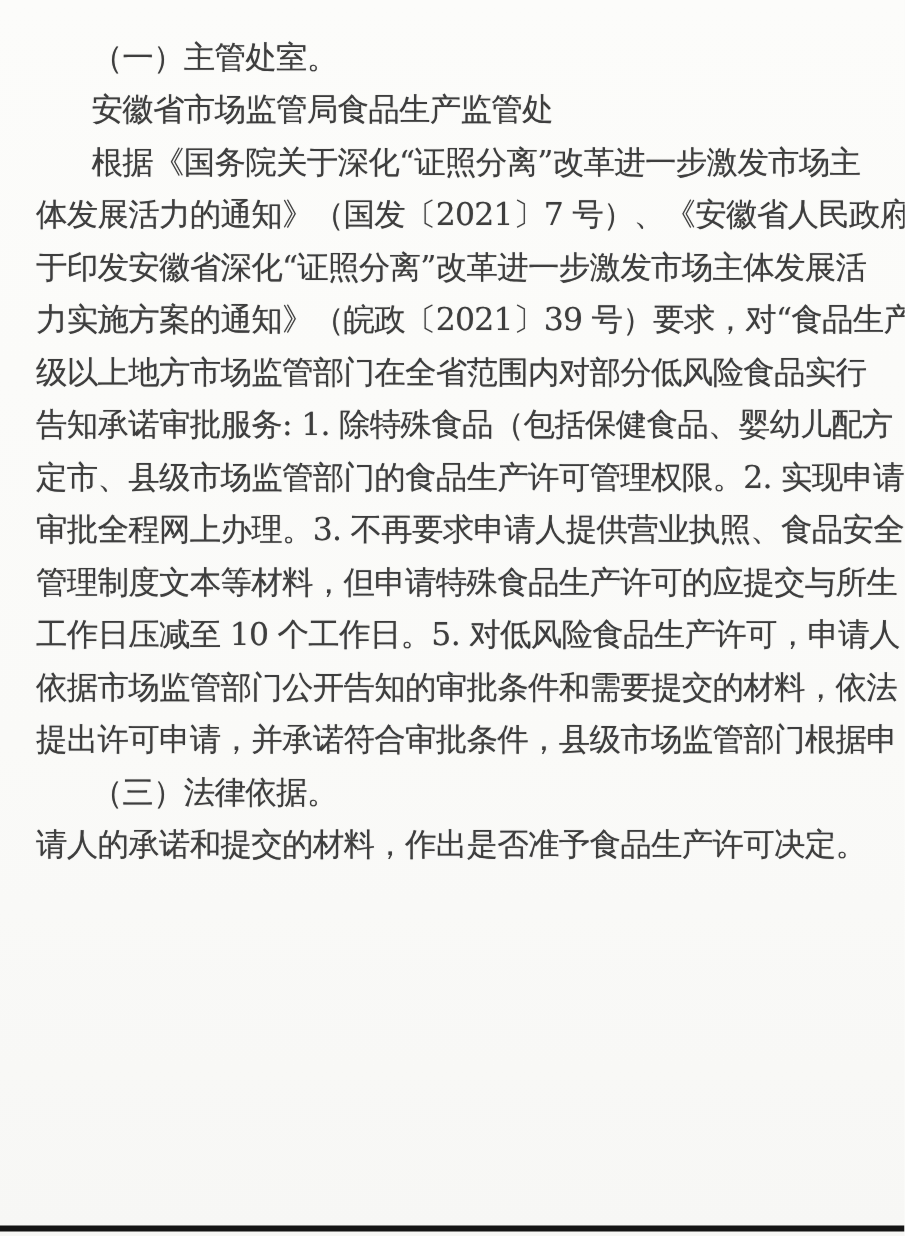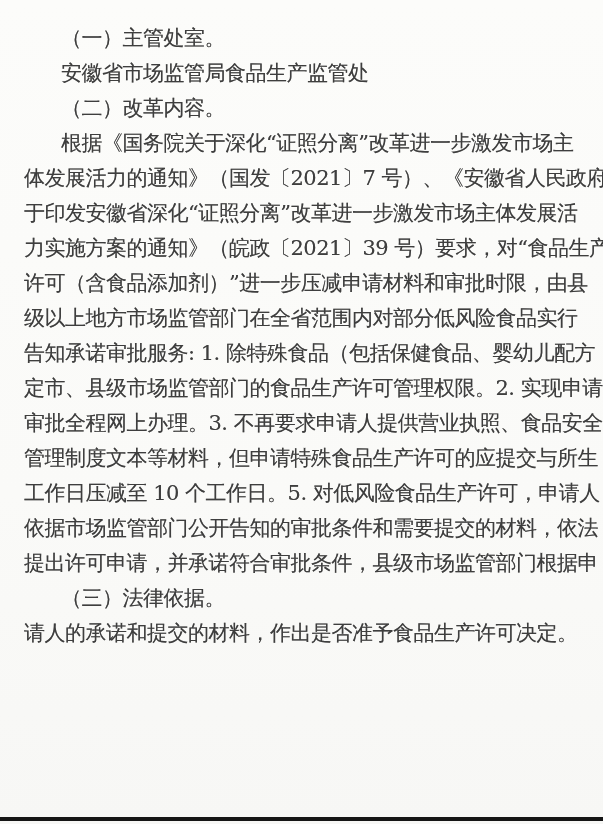--- a/index.html
+++ b/index.html
@@ -41,26 +41,24 @@
     height: 4px;
     background: #151515;
   }
 </style>
 </head>
 <body>
 
 <div class="page">
   <div class="line indent">（一）主管处室。</div>
   <div class="line indent">安徽省市场监管局食品生产监管处</div>
-  <div class="line indent">（二）改革内容。</div>
   <div class="line indent">根据《国务院关于深化“证照分离”改革进一步激发市场主</div>
   <div class="line">体发展活力的通知》（国发〔2021〕7 号）、《安徽省人民政府关</div>
   <div class="line">于印发安徽省深化“证照分离”改革进一步激发市场主体发展活</div>
   <div class="line">力实施方案的通知》（皖政〔2021〕39 号）要求，对“食品生产</div>
-  <div class="line">许可（含食品添加剂）”进一步压减申请材料和审批时限，由县</div>
   <div class="line">级以上地方市场监管部门在全省范围内对部分低风险食品实行</div>
   <div class="line">告知承诺审批服务: 1. 除特殊食品（包括保健食品、婴幼儿配方</div>
   <div class="line">定市、县级市场监管部门的食品生产许可管理权限。2. 实现申请、</div>
   <div class="line">审批全程网上办理。3. 不再要求申请人提供营业执照、食品安全</div>
   <div class="line">管理制度文本等材料，但申请特殊食品生产许可的应提交与所生</div>
   <div class="line">工作日压减至 10 个工作日。5. 对低风险食品生产许可，申请人</div>
   <div class="line">依据市场监管部门公开告知的审批条件和需要提交的材料，依法</div>
   <div class="line">提出许可申请，并承诺符合审批条件，县级市场监管部门根据申</div>
   <div class="line indent">（三）法律依据。</div>
   <div class="line">请人的承诺和提交的材料，作出是否准予食品生产许可决定。</div>

